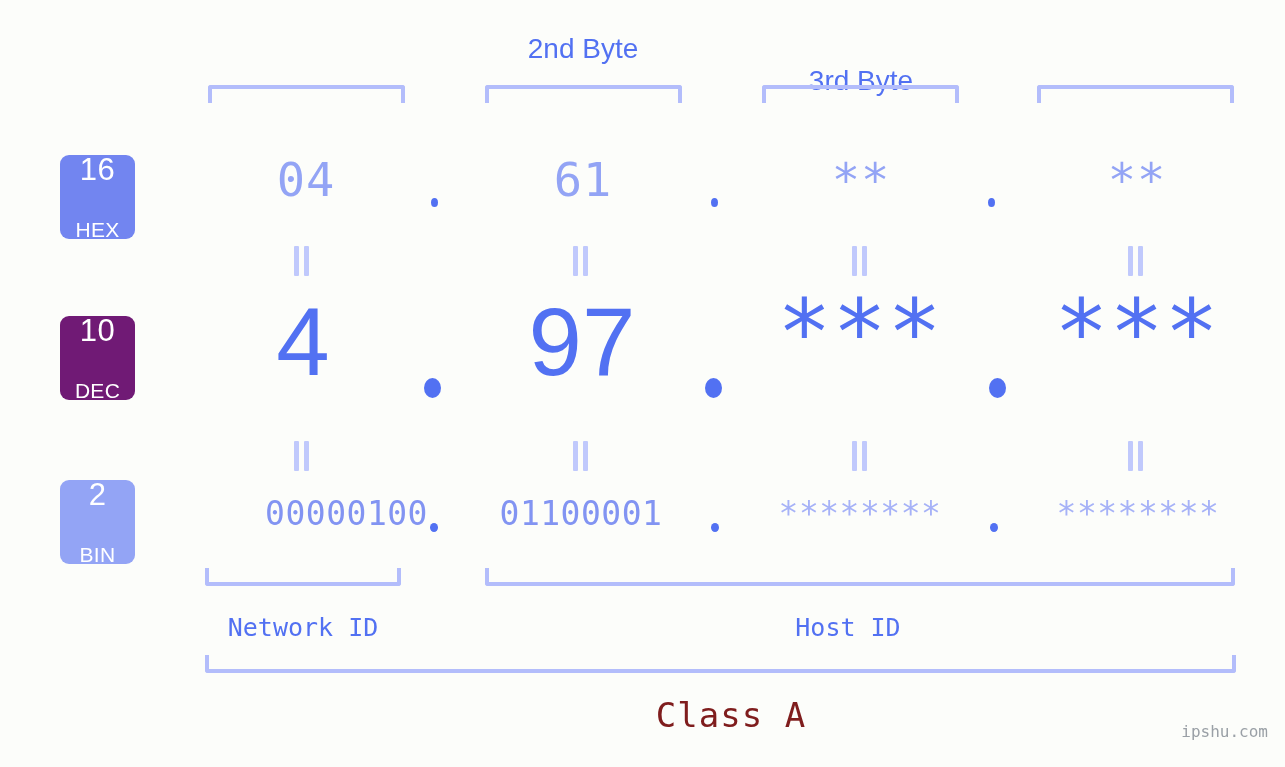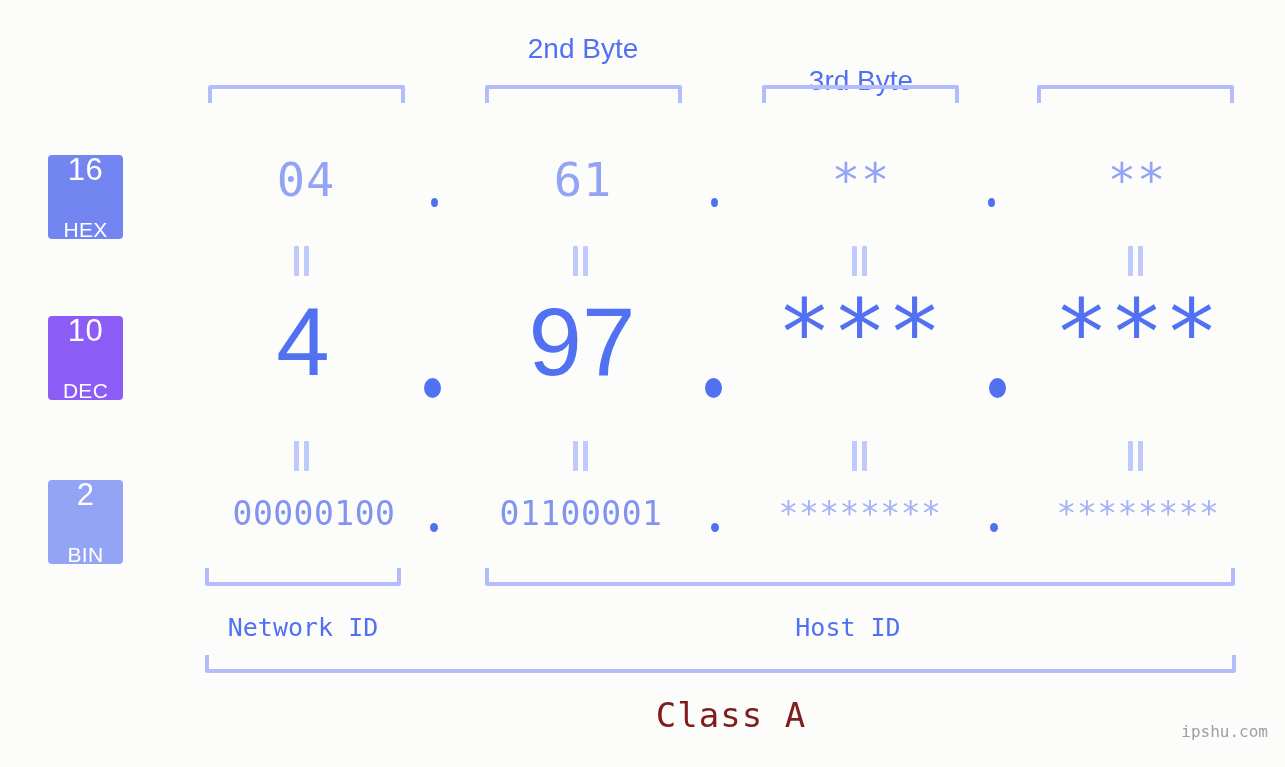--- a/index.html
+++ b/index.html
@@ -53,24 +53,24 @@
     border-left: 4px solid #b3bdfb;
     border-right: 4px solid #b3bdfb;
     border-bottom-left-radius: 3px;
     border-bottom-right-radius: 3px;
     box-sizing: border-box;
   }
 
   
   .badge {
     position: absolute;
-    left: 48px;
+    left: 60px;
     width: 75px;
     height: 84px;
-    border-radius: 4px;
+    border-radius: 9px;
     color: #ffffff;
     display: flex;
     flex-direction: column;
     align-items: center;
     justify-content: center;
     font-family: "Liberation Sans", sans-serif;
     line-height: 1;
     gap: 32px;
   }
   .badge .num {
@@ -78,21 +78,21 @@
     font-weight: 400;
     letter-spacing: 0.5px;
     margin-bottom: 2px;
   }
   .badge .tag {
     font-size: 21px;
     font-weight: 400;
     letter-spacing: 0.3px;
   }
   .badge-hex { top: 155px; background: #7285f0; }
-  .badge-dec { top: 316px; background: #8b5cf6; }
+  .badge-dec { top: 316px; background: #701a75; }
   .badge-bin { top: 480px; background: #93a4f5; }
 
   
   .cell {
     position: absolute;
     text-align: center;
     white-space: pre;
     color: #93a4f5;
   }
   .cell-hex {
@@ -261,21 +261,21 @@
   <div class="eq eq-row2" style="left:1127px;">
       <span class="a"></span>
       <span class="b"></span>
     </div>
 
   <div class="badge badge-bin">
     <span class="num">2</span>
     <span class="tag">BIN</span>
   </div>
 
-  <div class="cell cell-bin" style="left:184px;">00000100</div>
+  <div class="cell cell-bin" style="left:168px;text-align:right;">00000100</div>
   <div class="cell cell-bin" style="left:451px;">01100001</div>
   <div class="cell cell-bin masked" style="left:730px;">********</div>
   <div class="cell cell-bin masked" style="left:1008px;">********</div>
 
   <div class="dot dot-bin" style="left:430px;"></div>
   <div class="dot dot-bin" style="left:711px;"></div>
   <div class="dot dot-bin" style="left:990px;"></div>
 
   <div class="bracket-up" style="left:205px; top:568px; width:196px;"></div>
   <div class="bracket-up" style="left:485px; top:568px; width:750px;"></div>

